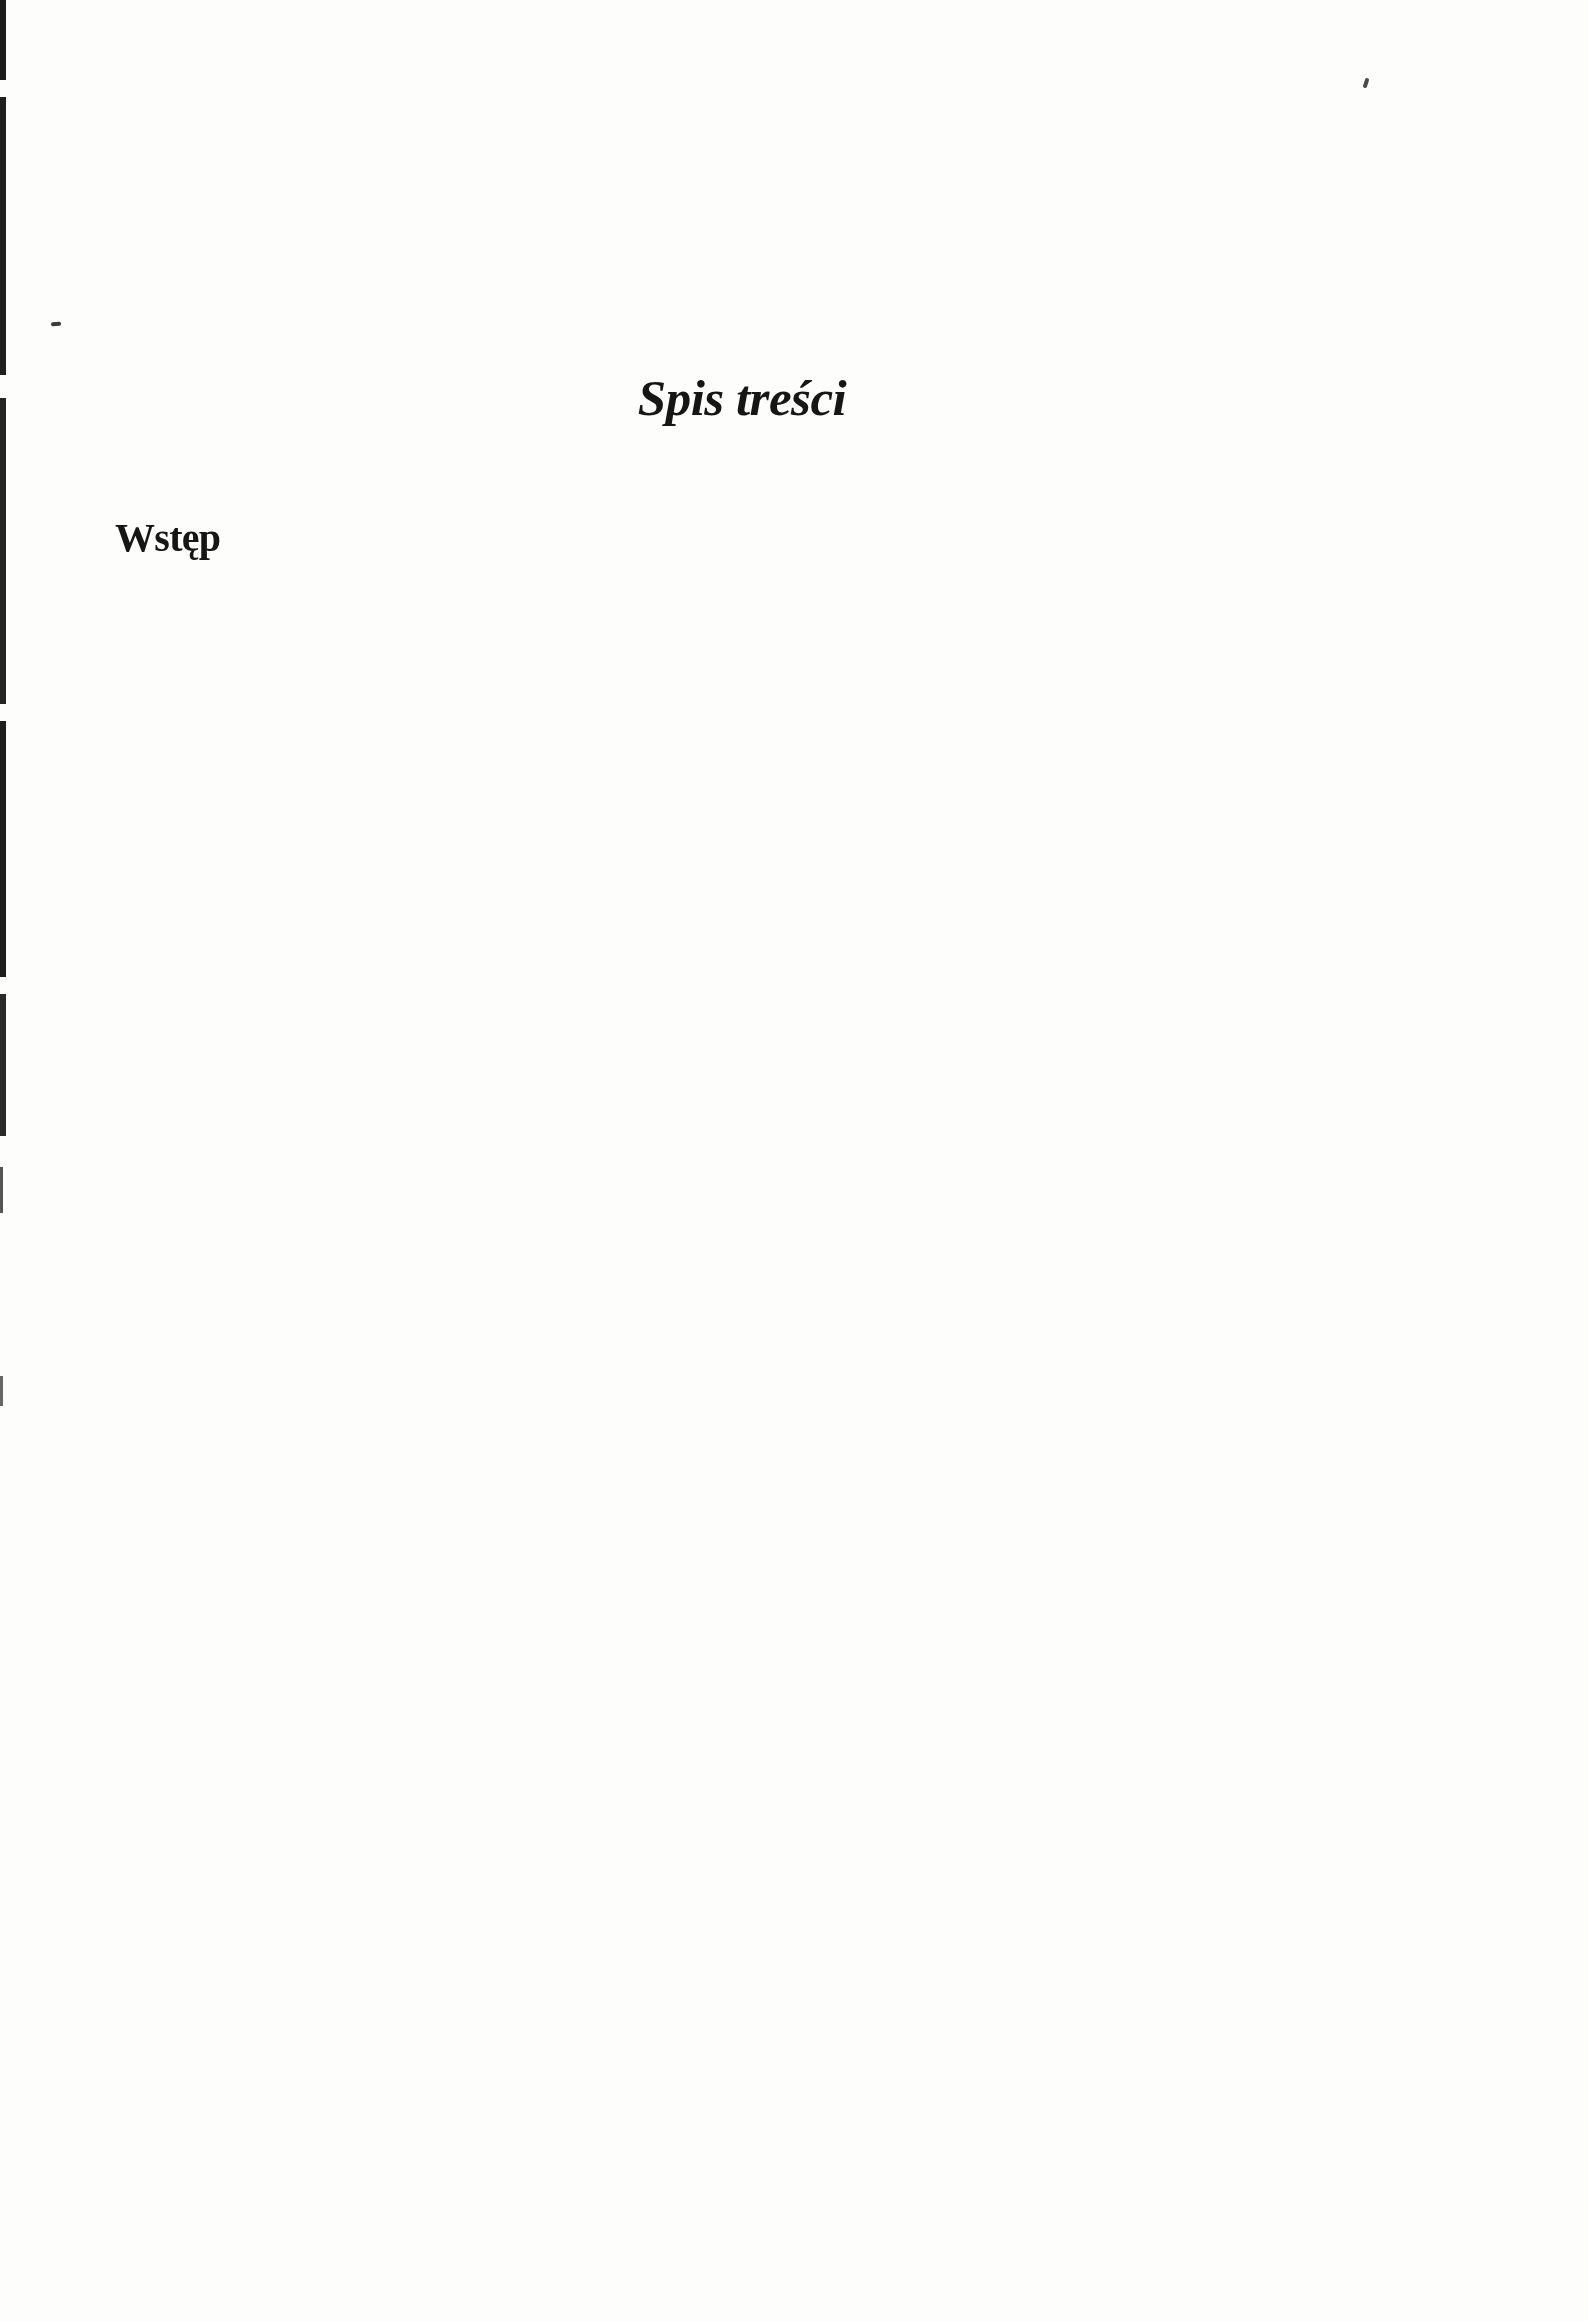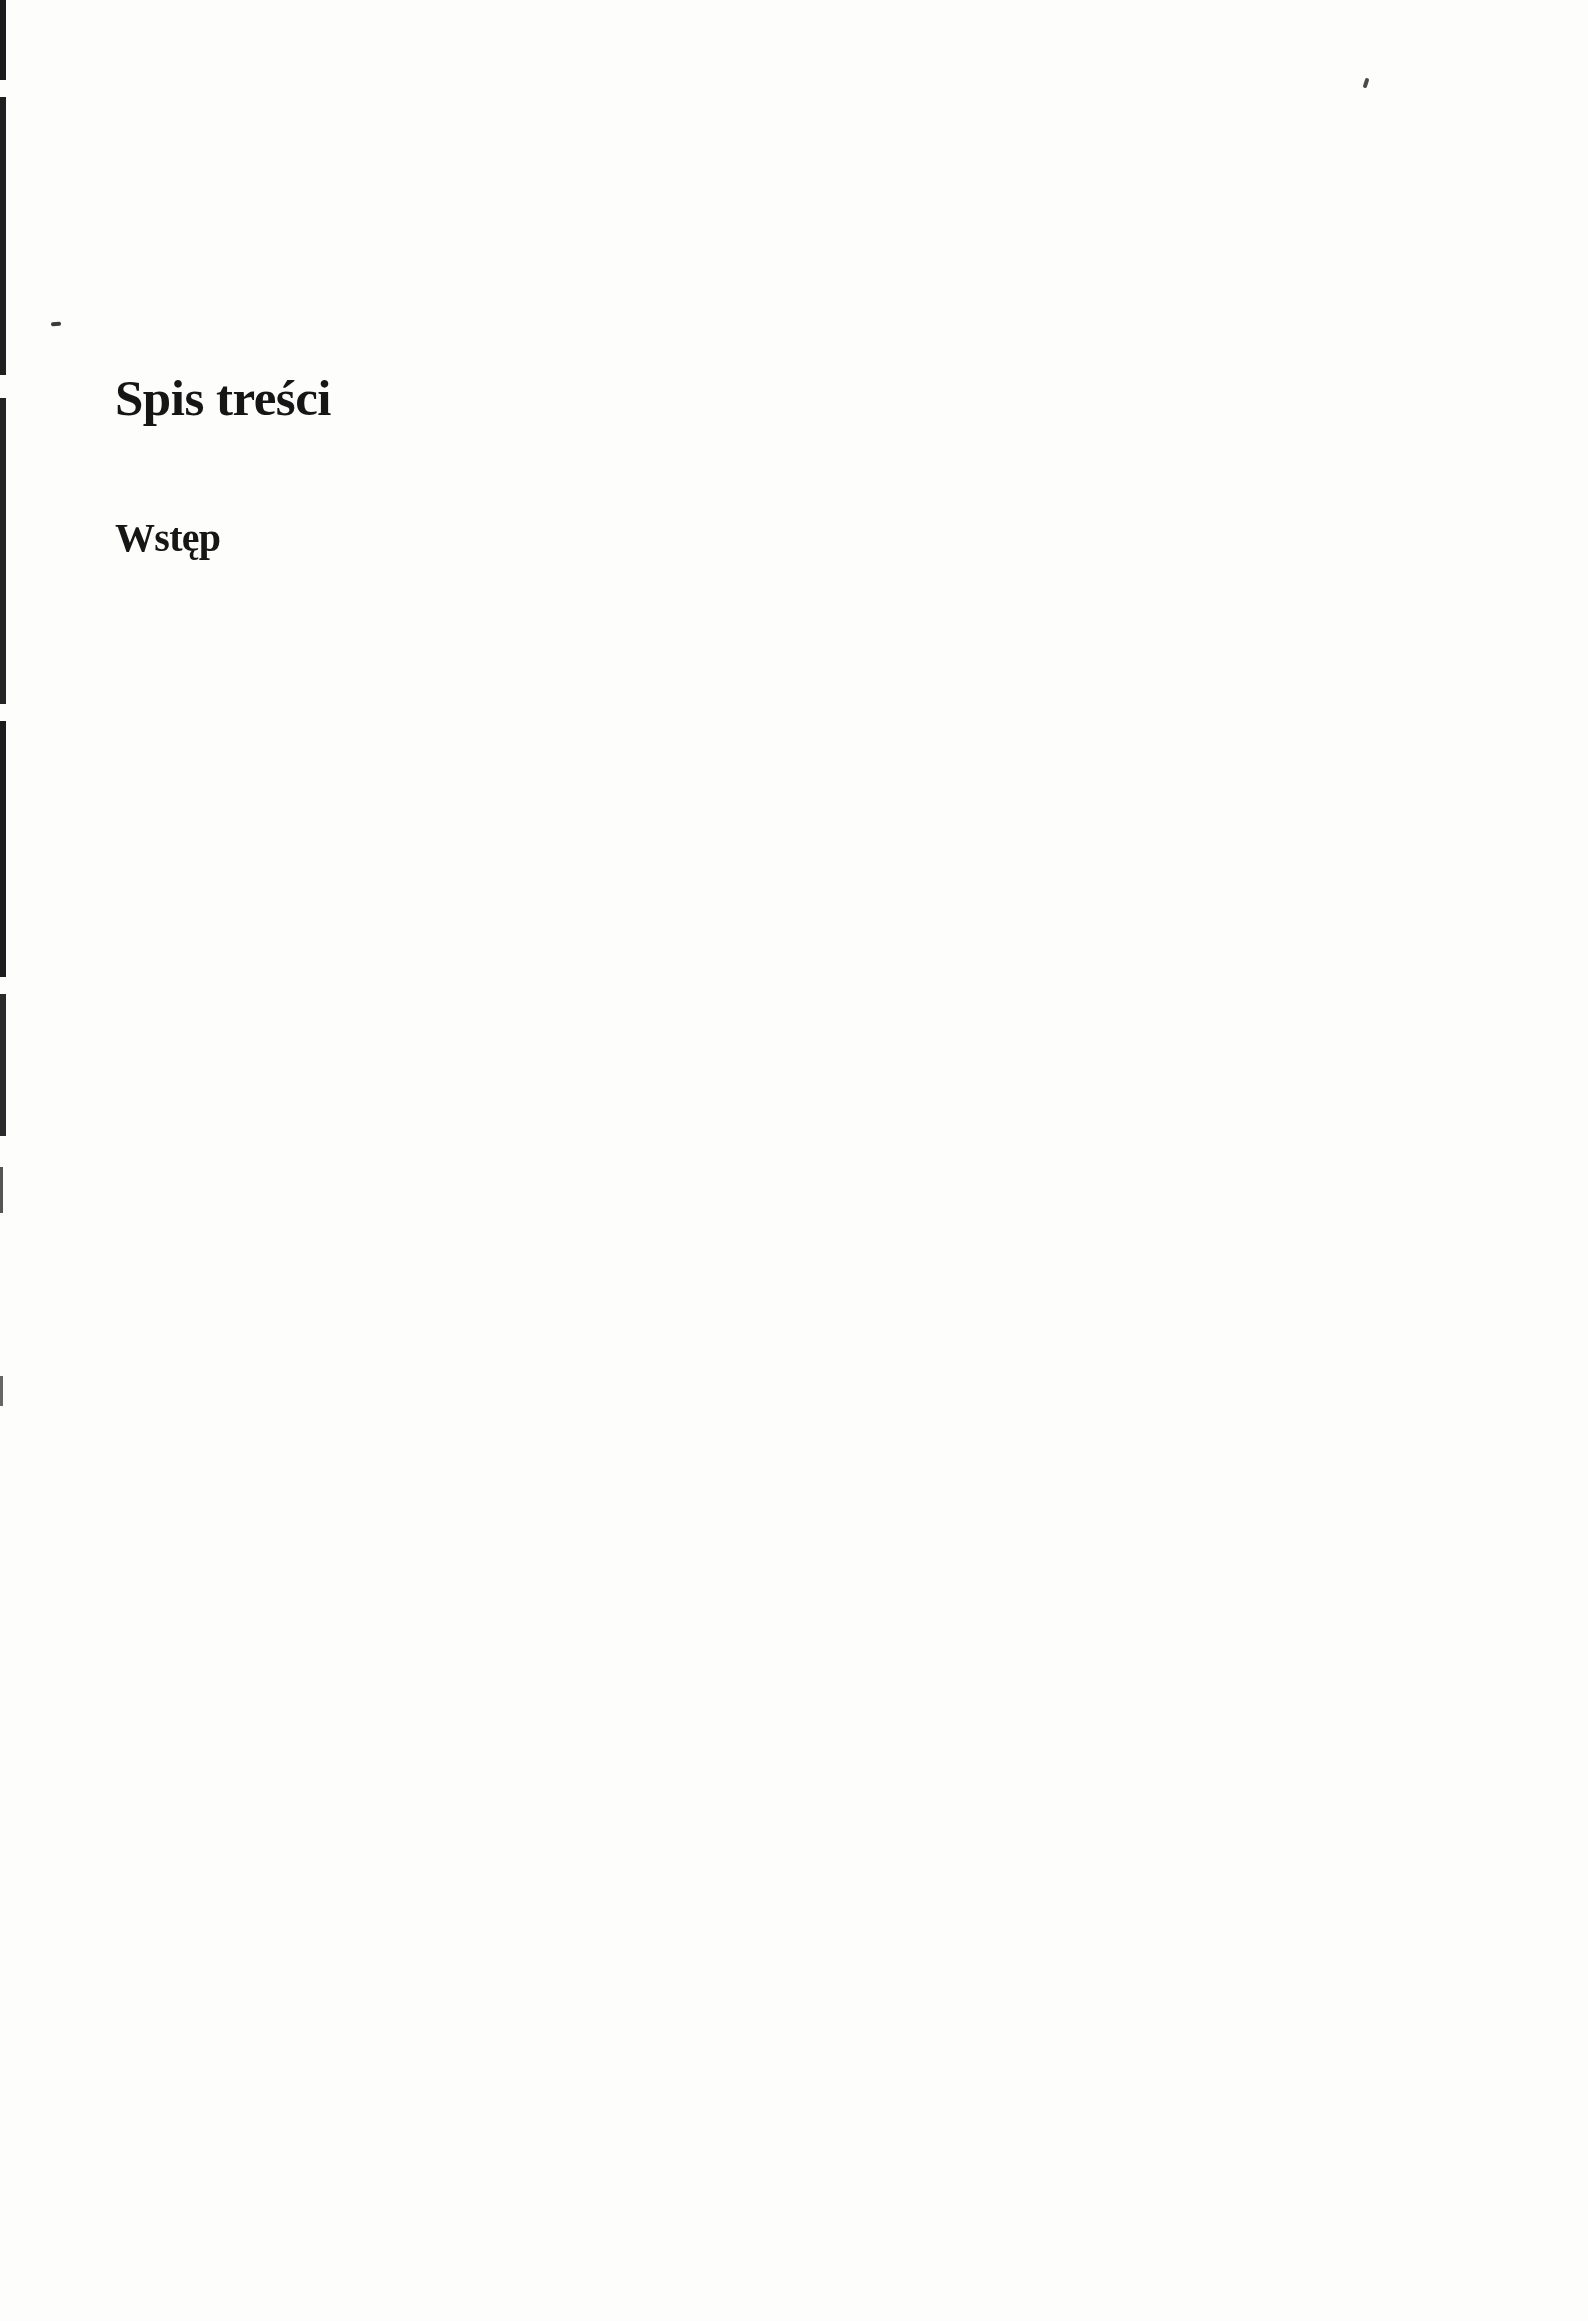--- a/index.html
+++ b/index.html
@@ -13,24 +13,26 @@
     width:1588px;height:2321px;
     margin:0 auto;
     background:var(--paper);
     overflow:hidden;
     font-family:"Liberation Serif","DejaVu Serif",serif;
     color:var(--ink);
   }
   
   .doc-title{
     position:absolute;
-    left:115px;top:337px;width:1266px;
+    left:109px;top:337px;width:1266px;
+    text-align:center;
     font-size:51px;font-weight:bold;
     letter-spacing:-0.5px;
     line-height:54px;
+    font-style:italic;
   }
   
   .toc{
     position:absolute;
     left:115px;top:512px;
     width:1323px;
     font-size:38px;
     letter-spacing:-0.3px;
   }
   .row{

